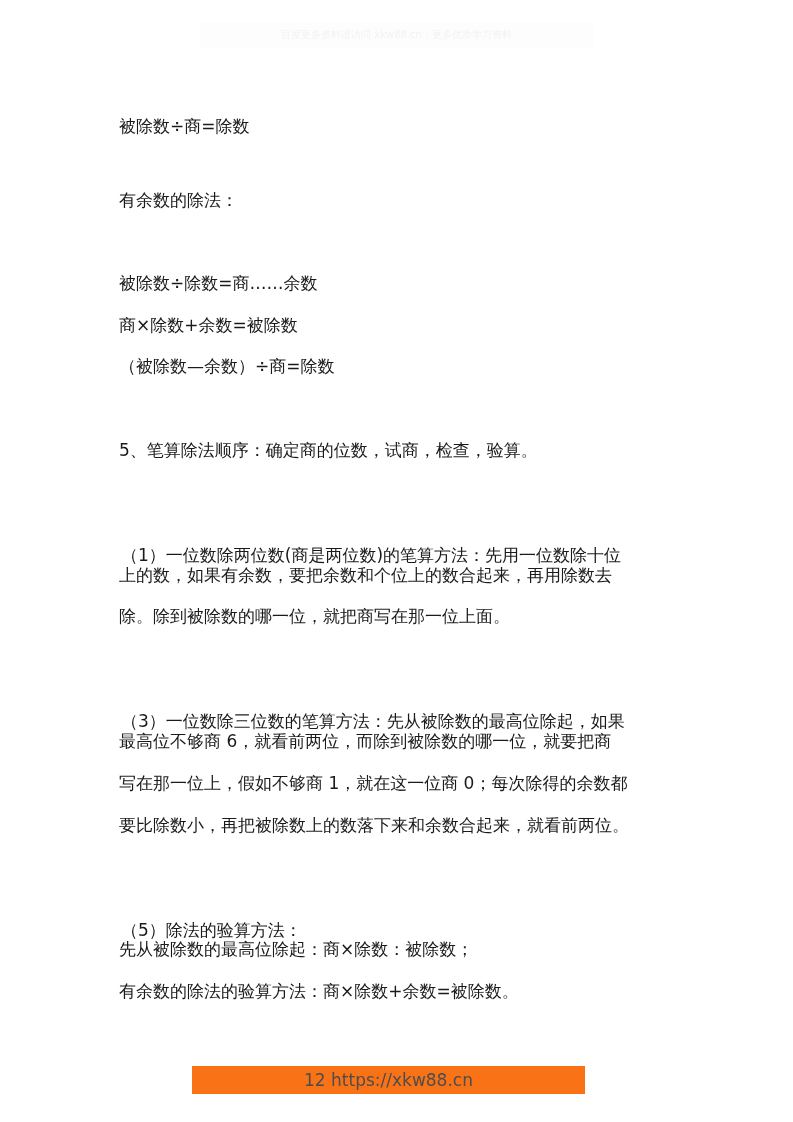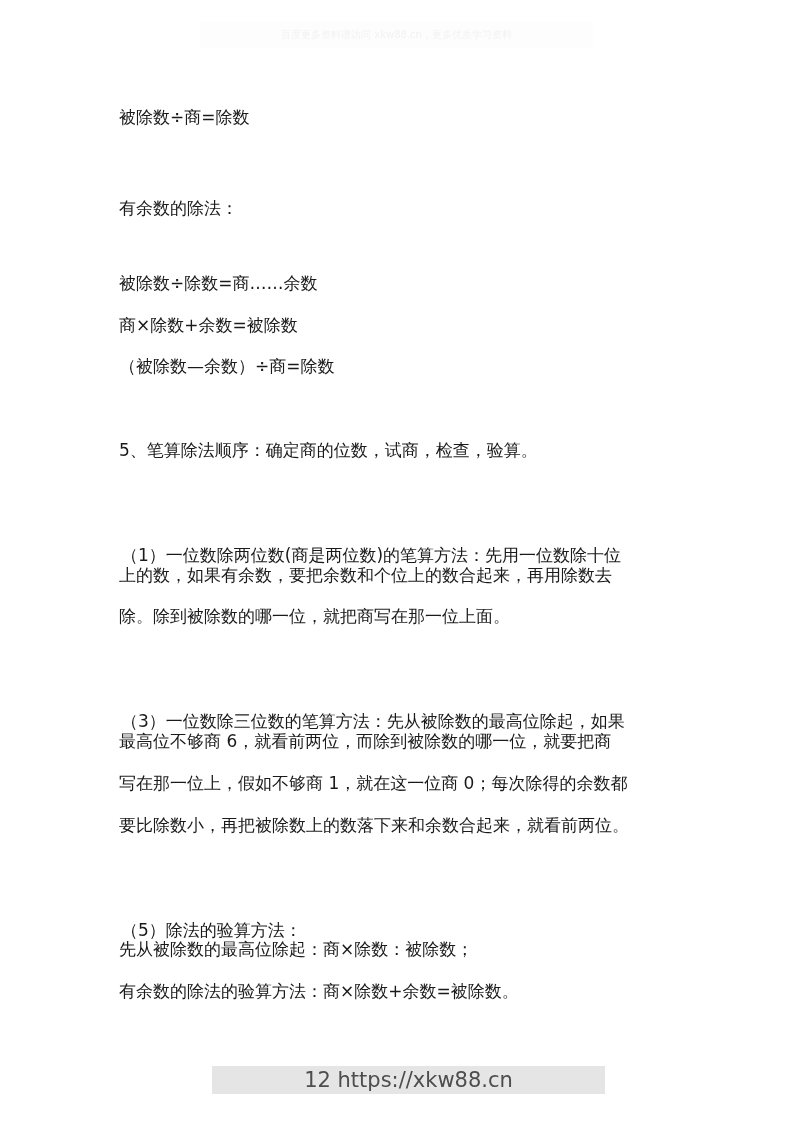--- a/index.html
+++ b/index.html
@@ -39,39 +39,39 @@
       position: absolute;
       left: 0;
       font-size: 17px;
       line-height: 22px;
       white-space: nowrap;
       color: #1a1a1a;
     }
     .indent { left: 2px; margin-top: 22px; }
     .footer {
       position: absolute;
-      left: 212px;
+      left: 192px;
       top: 1066px;
       width: 393px;
       height: 28px;
-      background: #e5e5e5;
+      background: #f97316;
       text-align: center;
-      font-size: 21px;
+      font-size: 17px;
       line-height: 28px;
       color: #4d4d4d;
     }
   </style>
 </head>
 <body>
 
 <div class="watermark-header">百度更多资料请访问 xkw88.cn，更多优质学习资料</div>
 
 <div class="page">
-  <div class="line" style="top:106px">被除数÷商=除数</div>
-  <div class="line" style="top:197px">有余数的除法：</div>
+  <div class="line" style="top:115px">被除数÷商=除数</div>
+  <div class="line" style="top:189px">有余数的除法：</div>
   <div class="line" style="top:272px">被除数÷除数=商……余数</div>
   <div class="line" style="top:314px">商×除数+余数=被除数</div>
   <div class="line" style="top:355px">（被除数—余数）÷商=除数</div>
   <div class="line" style="top:439px">5、笔算除法顺序：确定商的位数，试商，检查，验算。</div>
 
   <div class="line indent" style="top:522px">（1）一位数除两位数(商是两位数)的笔算方法：先用一位数除十位</div>
   <div class="line" style="top:564px">上的数，如果有余数，要把余数和个位上的数合起来，再用除数去</div>
   <div class="line" style="top:605px">除。除到被除数的哪一位，就把商写在那一位上面。</div>
 
   <div class="line indent" style="top:688px">（3）一位数除三位数的笔算方法：先从被除数的最高位除起，如果</div>

